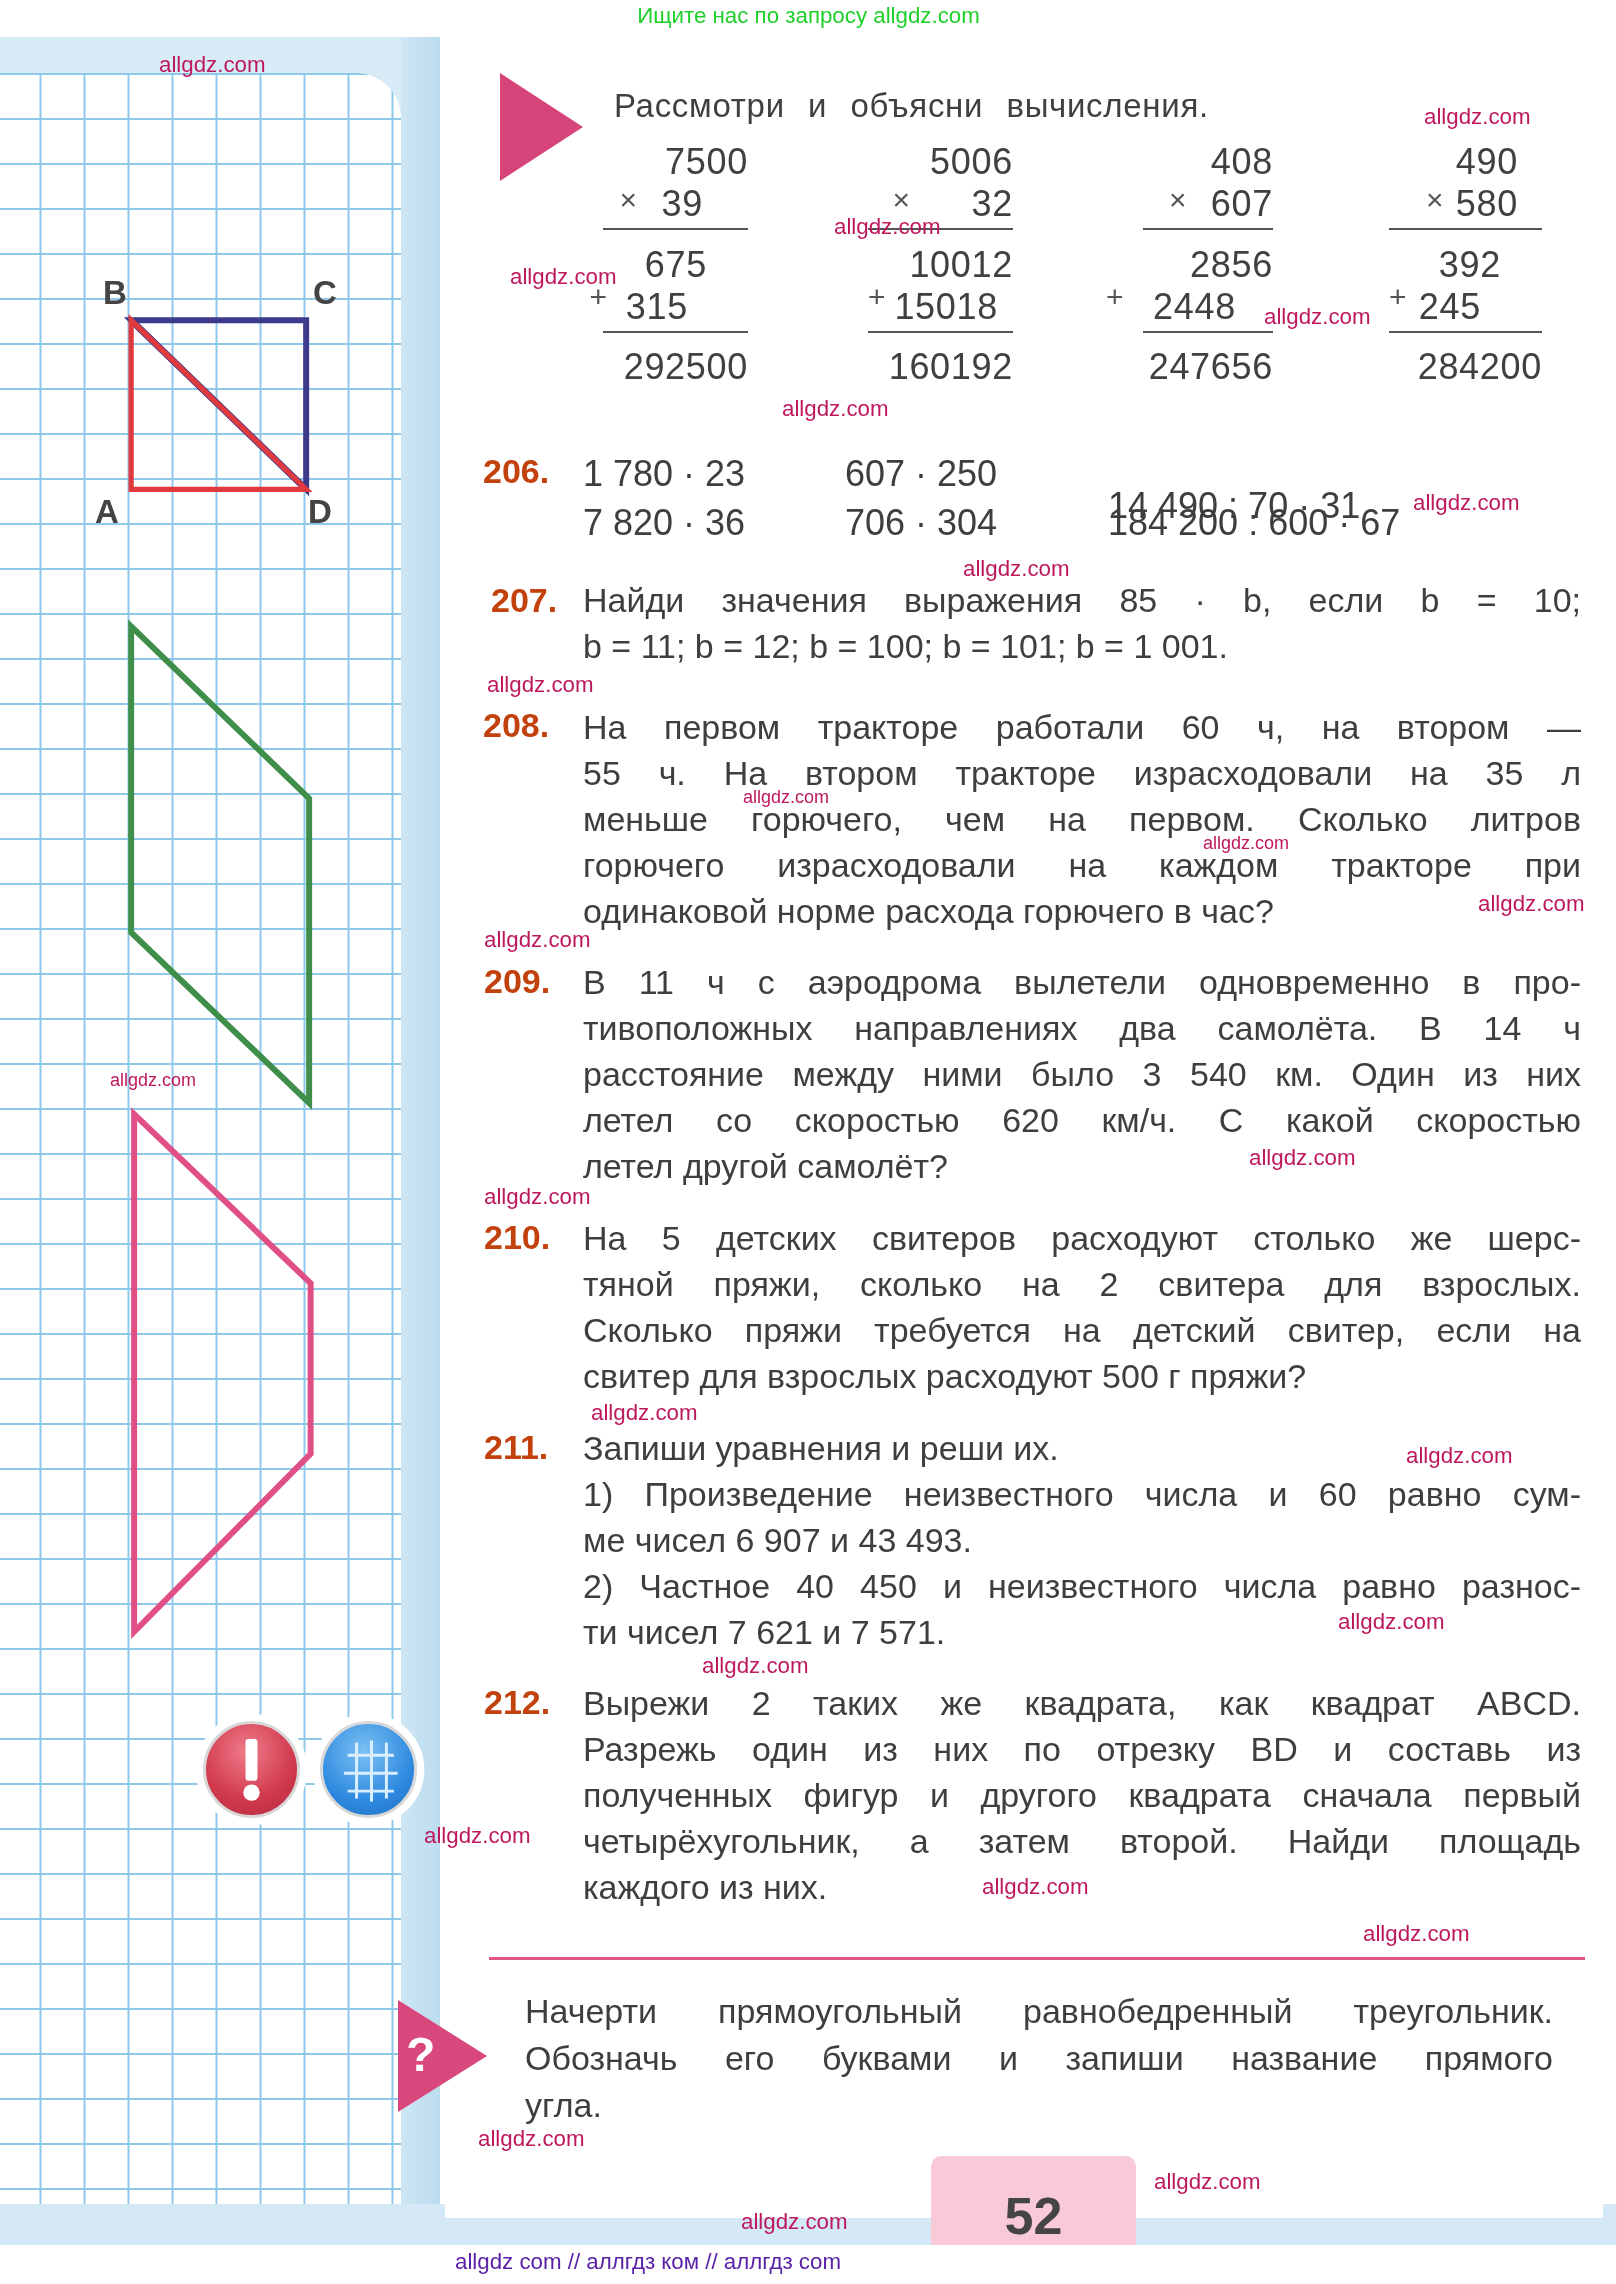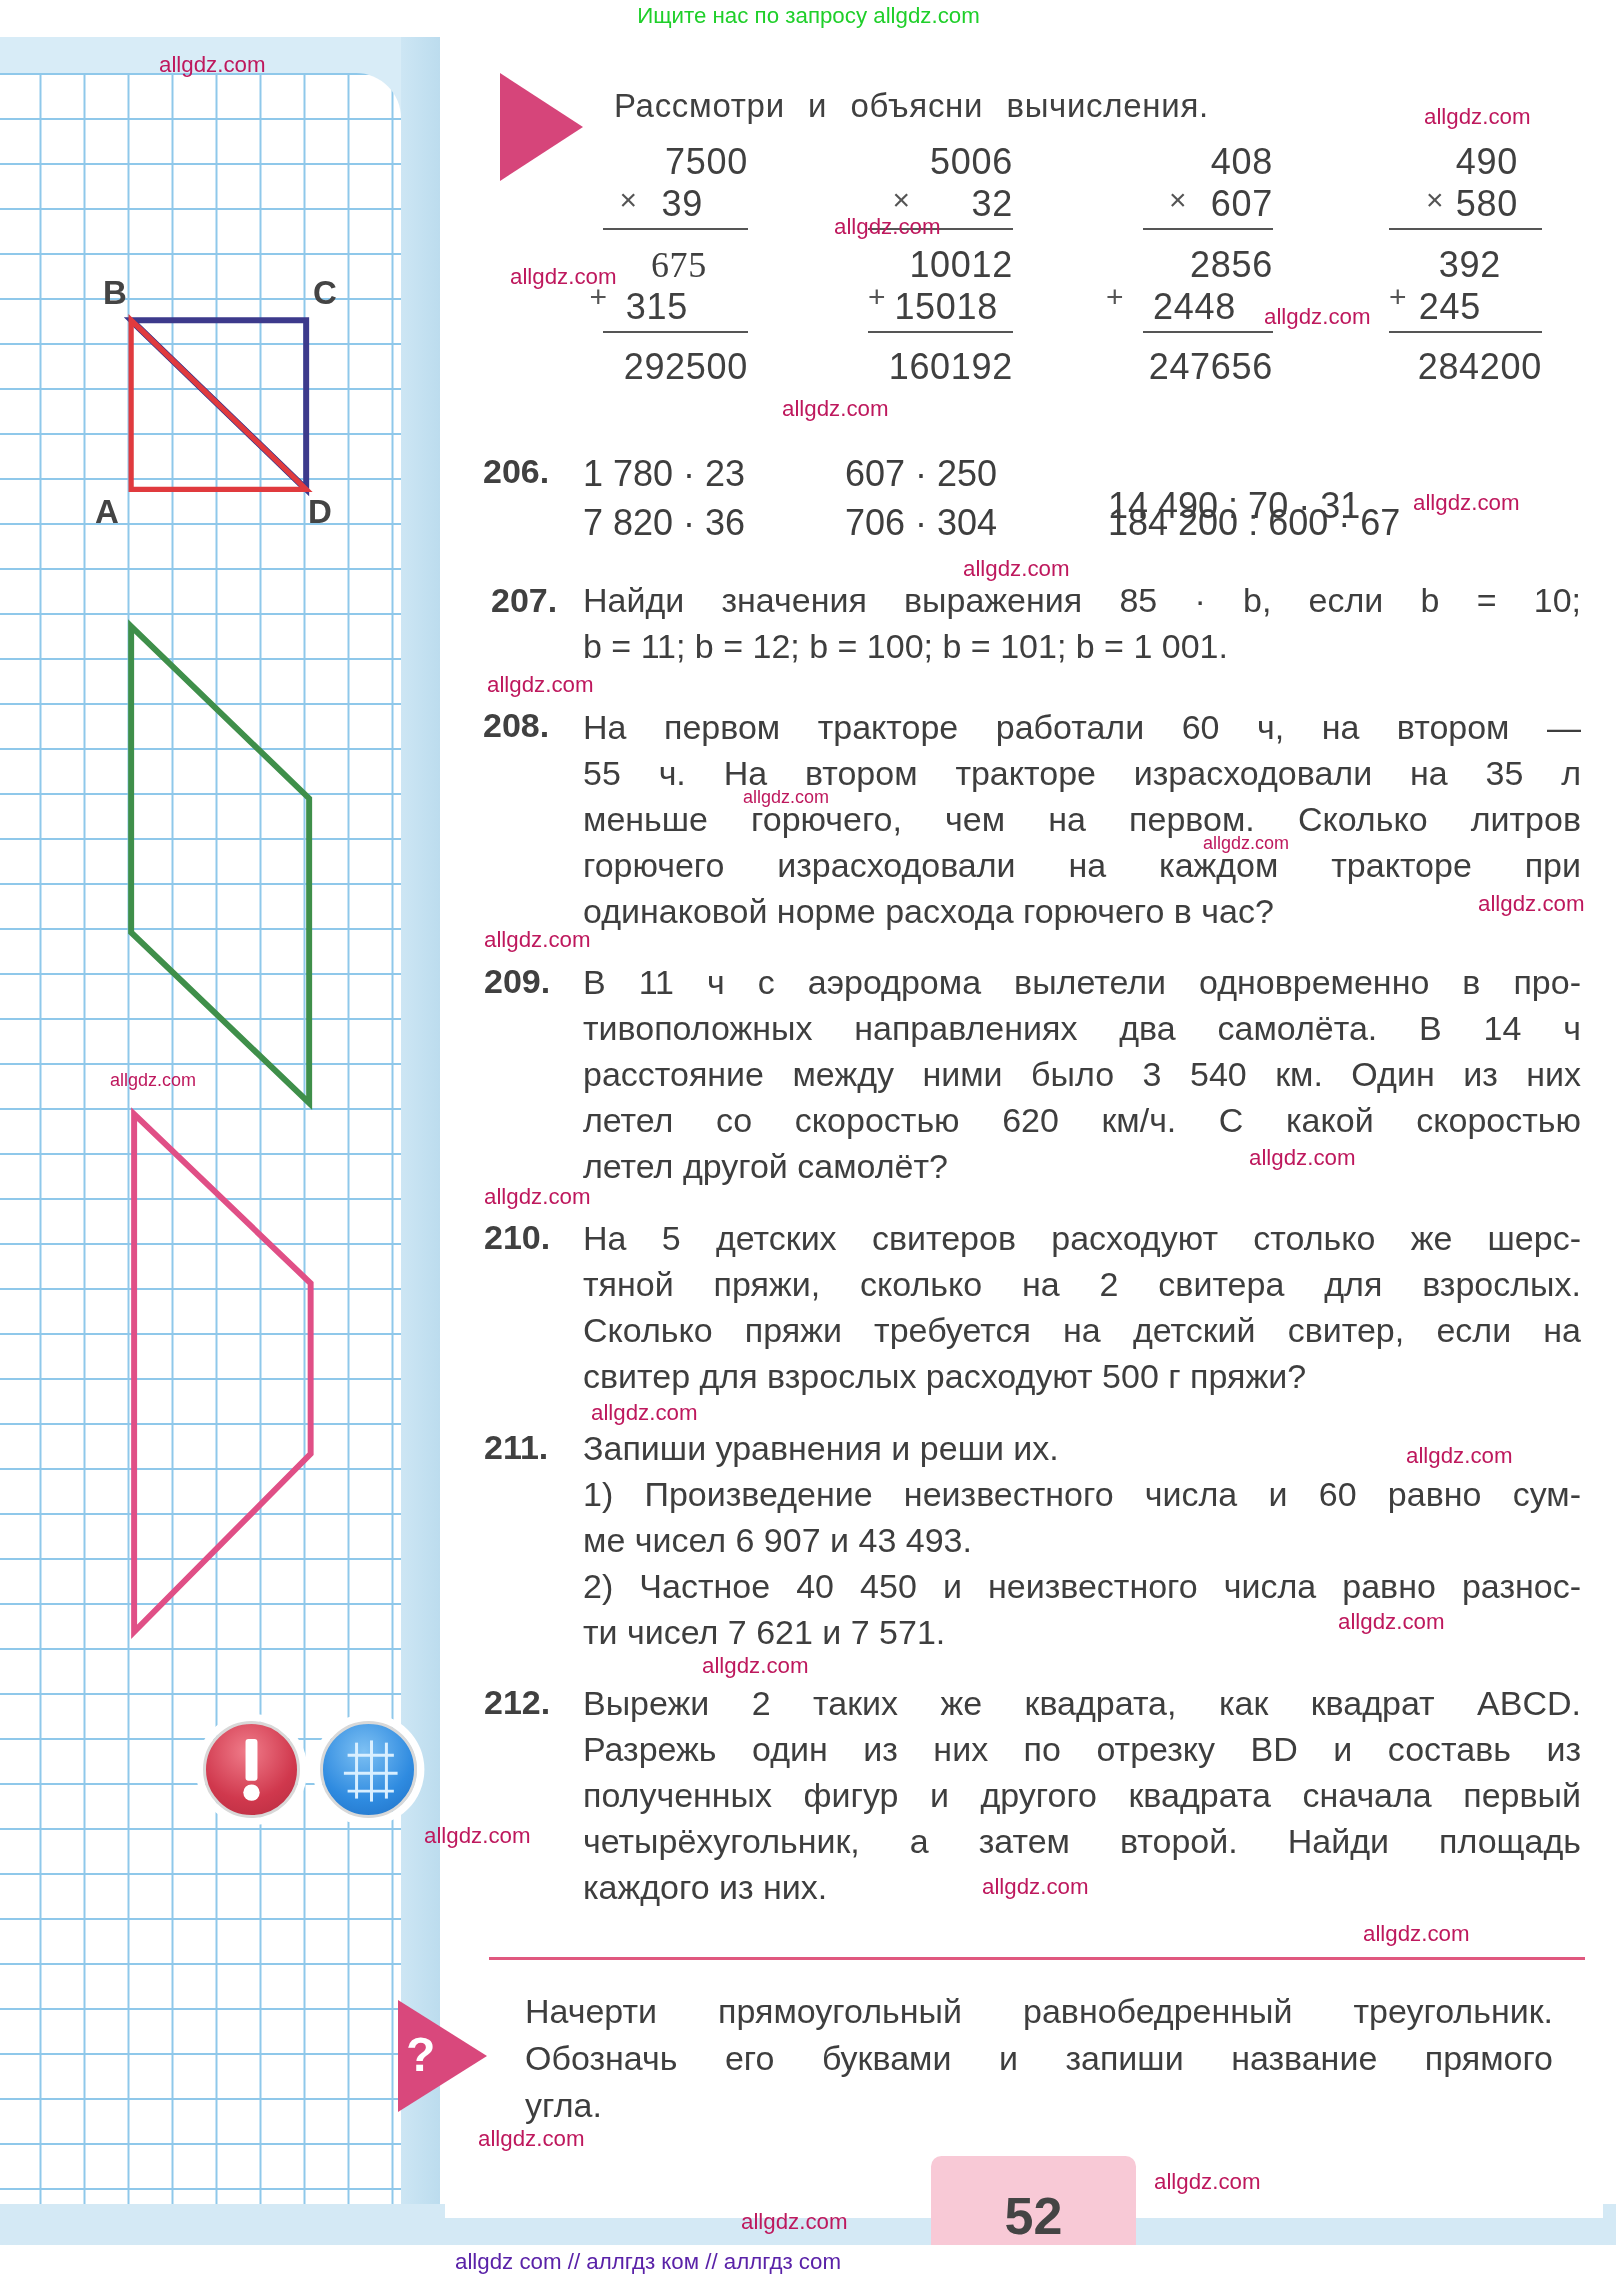--- a/index.html
+++ b/index.html
@@ -15,21 +15,21 @@
   .strip{left:401px;top:37px;width:39px;height:2206px;background:linear-gradient(90deg,#cde6f4,#bcdcee);}
   .page{left:445px;top:36px;width:1158px;height:2182px;background:#ffffff;}
   .bottomband{left:0;top:2204px;width:1617px;height:41px;background:#d4e9f5;}
   .wm{color:#be185d;font-size:22.3px;font-family:"Liberation Sans",sans-serif;}
   .wm-s{font-size:18px;}
   .pinktri{width:0;height:0;border-top:54px solid transparent;border-bottom:54px solid transparent;border-left:83px solid #d6457a;}
   .heading{font-size:33px;letter-spacing:0.7px;color:#404040;}
   .num{font-size:36px;color:#404040;text-align:right;letter-spacing:0.7px;}
   .op{font-size:30px;color:#555;}
   .hr{height:2.2px;background:#555;}
-  .exnum{font-size:34px;font-weight:bold;color:#404040;}
+  .exnum{font-size:34px;font-weight:bold;color:#c2410c;}
   .text{font-size:34px;color:#3e3e3e;line-height:46px;text-align:justify;text-align-last:justify;}
   .line{display:block;text-align:justify;text-align-last:justify;white-space:nowrap;}
   .line.l{text-align-last:left;}
   .pinkline{left:489px;top:1957px;width:1096px;height:3px;background:#e0587f;}
   .q-tab{left:398px;top:2000px;width:0;height:0;border-top:56px solid transparent;border-bottom:56px solid transparent;border-left:89px solid #d9487c;}
   .q-mark{left:406px;top:2027px;color:#fff;font-weight:bold;font-size:48px;}
   .pagenum-tab{left:931px;top:2156px;width:205px;height:89px;background:#f8c9d6;border-top-left-radius:10.4px;border-top-right-radius:10.4px;}
   .pagenum{left:931px;top:2186px;width:205px;text-align:center;font-size:52px;font-weight:bold;color:#444;}
   .icon-btn{width:91px;height:91px;border-radius:50%;border:3.7px solid #d8d8d8;box-shadow:0 0 0 7.4px #ffffff;}
   .warn{background:radial-gradient(circle at 45% 30%,#f07c8a,#d0384d 60%,#b52b3f);}
@@ -78,21 +78,21 @@
 <div class="abs pinktri" style="left:500px;top:73px;"></div>
 <div class="abs heading" style="left:614px;top:87px;word-spacing:13.4px;">Рассмотри и объясни вычисления.</div>
 
 <div class="abs" style="left:603px;top:141px;width:145px;">
   <div class="num">7500</div>
   <div style="position:relative;">
       <span class="op abs" style="left:16.4px;top:0;">×</span>
       <div class="num" style="padding-right:45px;">39</div>
     </div>
   <div class="hr" style="margin:3px 0 13.4px;"></div>
-  <div class="num" style="padding-right:41px;font-family:Liberation Serif, serif;">675</div>
+  <div class="num" style="padding-right:41px;">675</div>
   <div style="position:relative;">
       <span class="op abs" style="left:-13.4px;top:-6px;">+</span>
       <div class="num" style="padding-right:60px;">315</div>
     </div>
   <div class="hr" style="margin:3px 0 13.4px;"></div>
   <div class="num">292500</div>
 </div>
 <div class="abs" style="left:868px;top:141px;width:145px;">
   <div class="num">5006</div>
   <div style="position:relative;">

